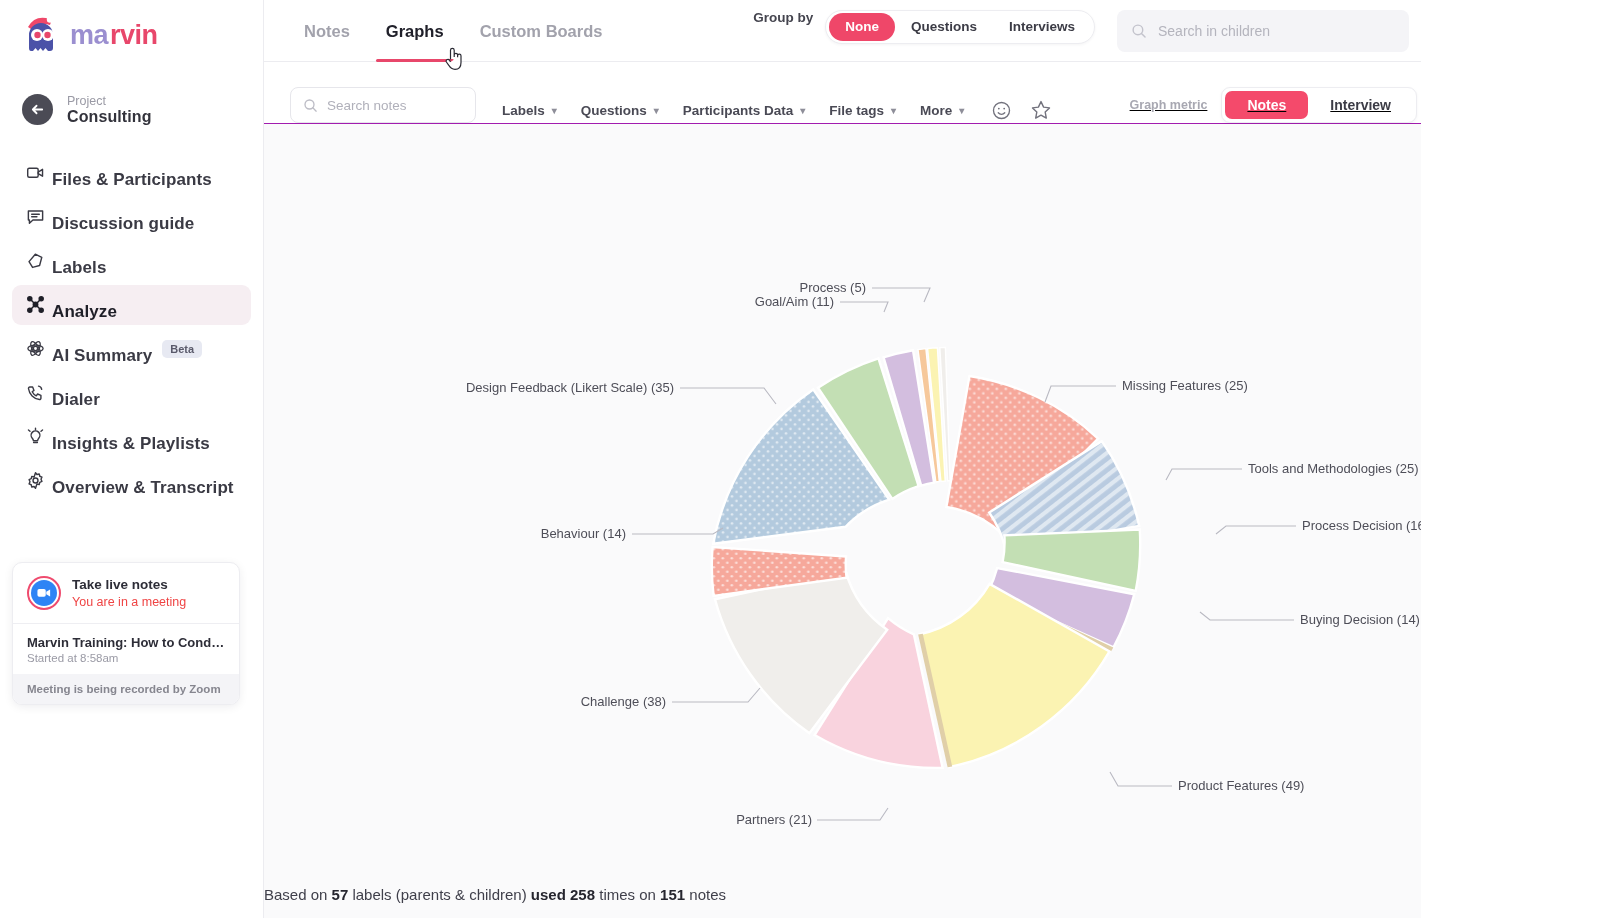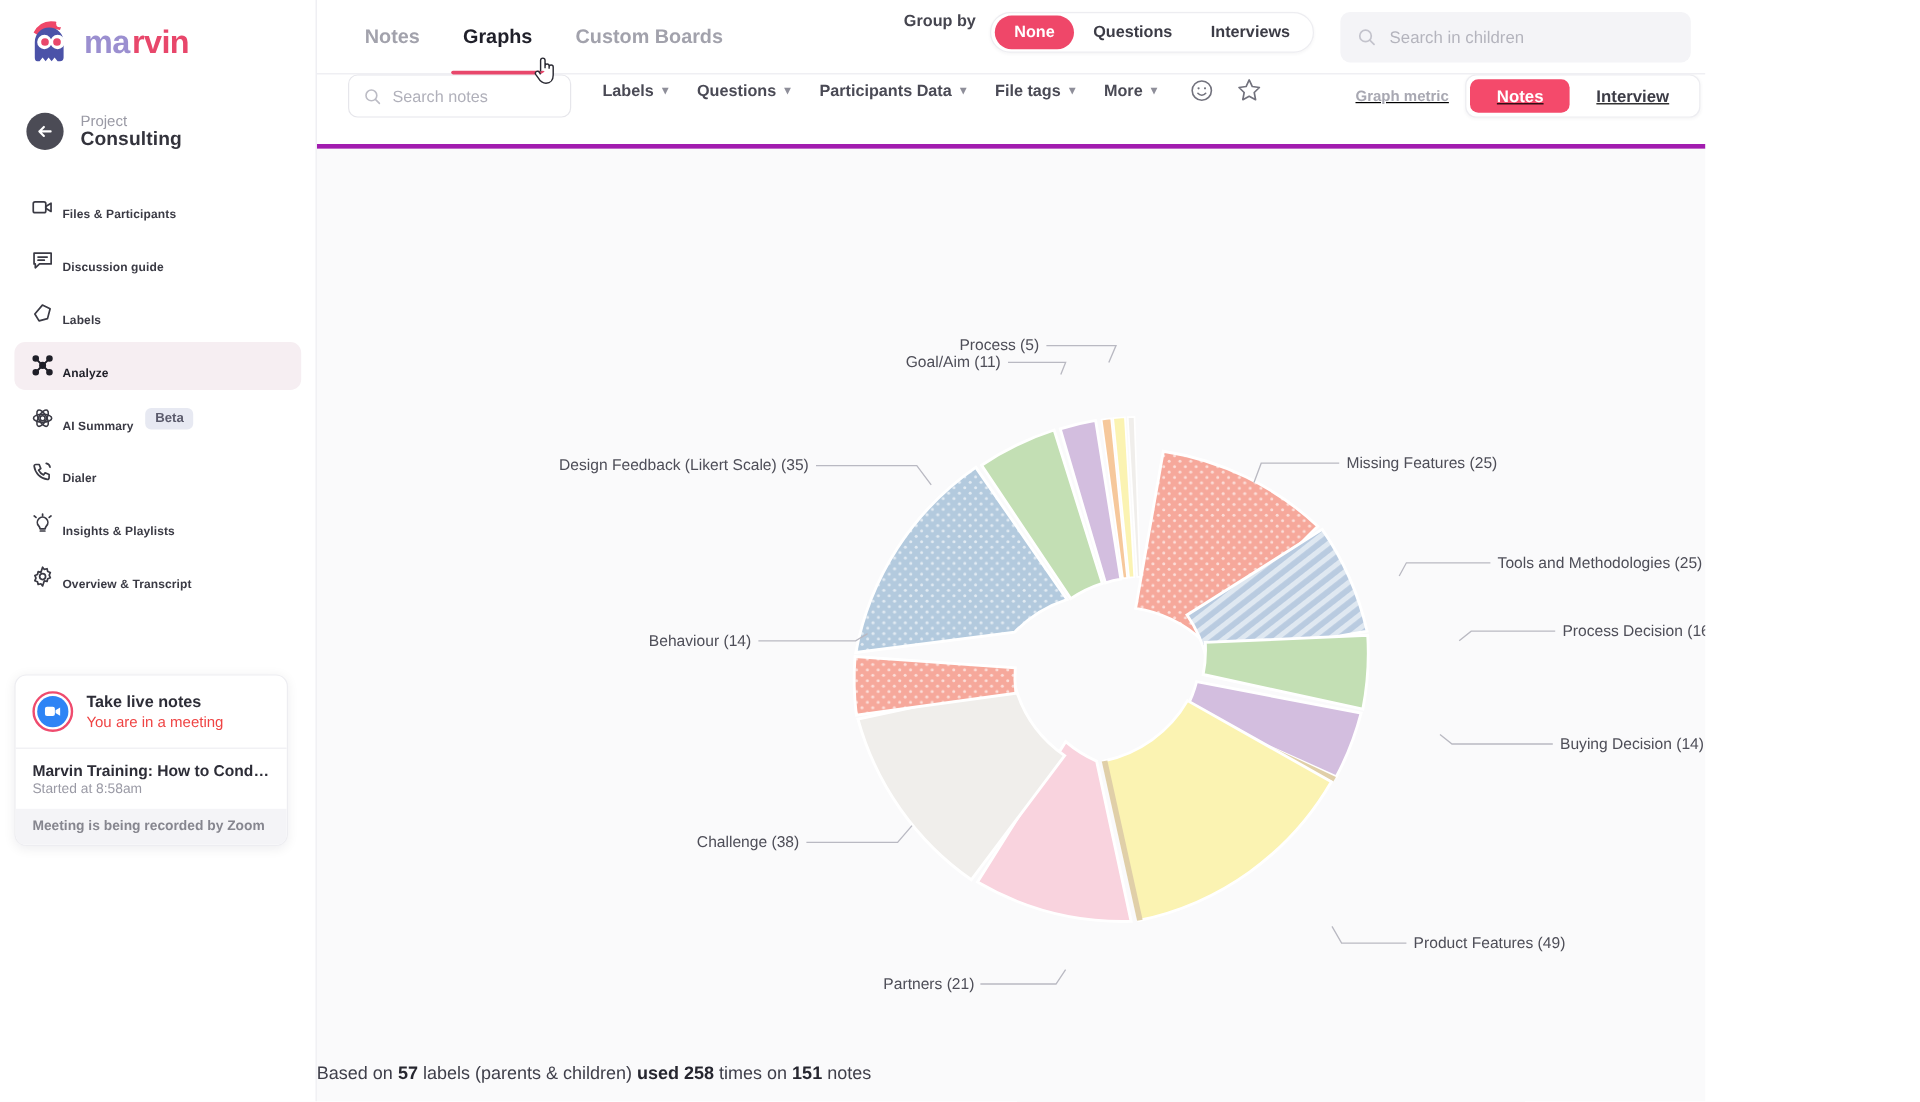--- a/index.html
+++ b/index.html
@@ -35,21 +35,21 @@
   .project-name { font-size: 16px; color: #33333c; font-weight: 700; letter-spacing: .1px; }
 
   .nav { padding: 4px 12px 0 12px; }
   .nav-item {
     display: flex; align-items: center;
     height: 40px; border-radius: 9px;
     padding-left: 14px; margin-bottom: 4px;
     cursor: pointer;
   }
   .nav-item .nico { width: 26px; flex: 0 0 26px; display: flex; align-items: center; color: #3a3a44; }
-  .nav-item .nlabel { font-size: 10px; color: #3a3a44; font-weight: 600; letter-spacing: .1px; margin-top: 14px; }
+  .nav-item .nlabel { font-size: 17px; color: #3a3a44; font-weight: 600; letter-spacing: .1px; margin-top: 14px; }
   .nav-item.active { background: #f6eef2; }
   .nav-item.active .nlabel { color: #1f1f28; }
   .beta-badge {
     margin-left: 10px; background: #e7e9f2; color: #5a5a6b;
     font-size: 11px; padding: 3px 8px; border-radius: 5px; font-weight: 600;
   }
   .xm-mark { font-size: 13.5px; font-weight: 700; color: #2c2c36; letter-spacing: -.5px; }
 
   
   .meet-card {
@@ -106,22 +106,22 @@
     padding: 0 16px; height: 28px; line-height: 28px; border-radius: 16px; cursor: pointer;
   }
   .seg-btn.on { background: #ef4769; color: #fff; font-weight: 700; }
   .proj-search {
     margin-left: 22px; width: 292px; height: 42px; border-radius: 8px;
     background: #f4f4f7; display: flex; align-items: center; padding: 0 14px;
   }
   .proj-search .ph { font-size: 14px; color: #b4b4bd; margin-left: 11px; }
 
   .toolbar {
-    height: 62px; display: flex; align-items: flex-start;
-    border-bottom: 4px solid #a21caf; padding-left: 26px; flex: 0 0 62px;
+    height: 62px; display: flex; align-items: flex-end;
+    border-bottom: 1px solid #a21caf; padding-left: 26px; flex: 0 0 62px;
   }
   .notes-search {
     width: 186px; height: 36px; border: 1px solid #e6e6eb; border-radius: 8px;
     display: flex; align-items: center; padding: 0 12px;
   }
   .notes-search .ph { font-size: 13.5px; color: #b0b0ba; margin-left: 9px; }
   .filters { display: flex; align-items: center; margin-left: 26px; }
   .filter {
     display: flex; align-items: center; font-size: 13.5px; color: #4a4a55;
     font-weight: 600; margin-right: 24px; cursor: pointer; white-space: nowrap;

